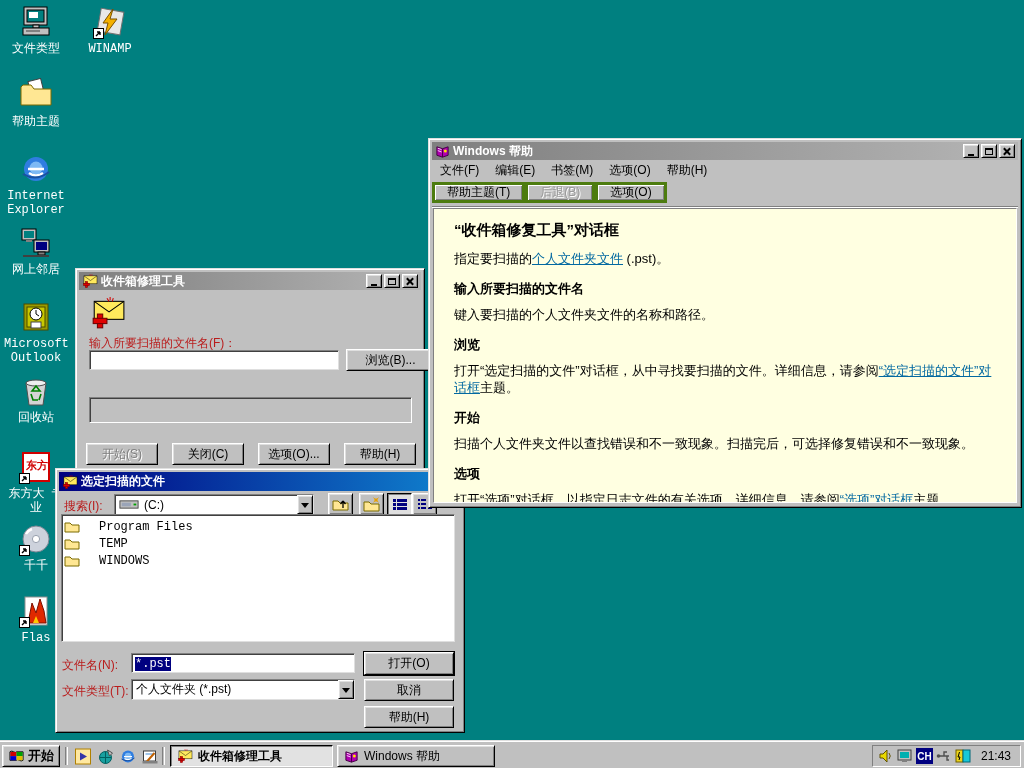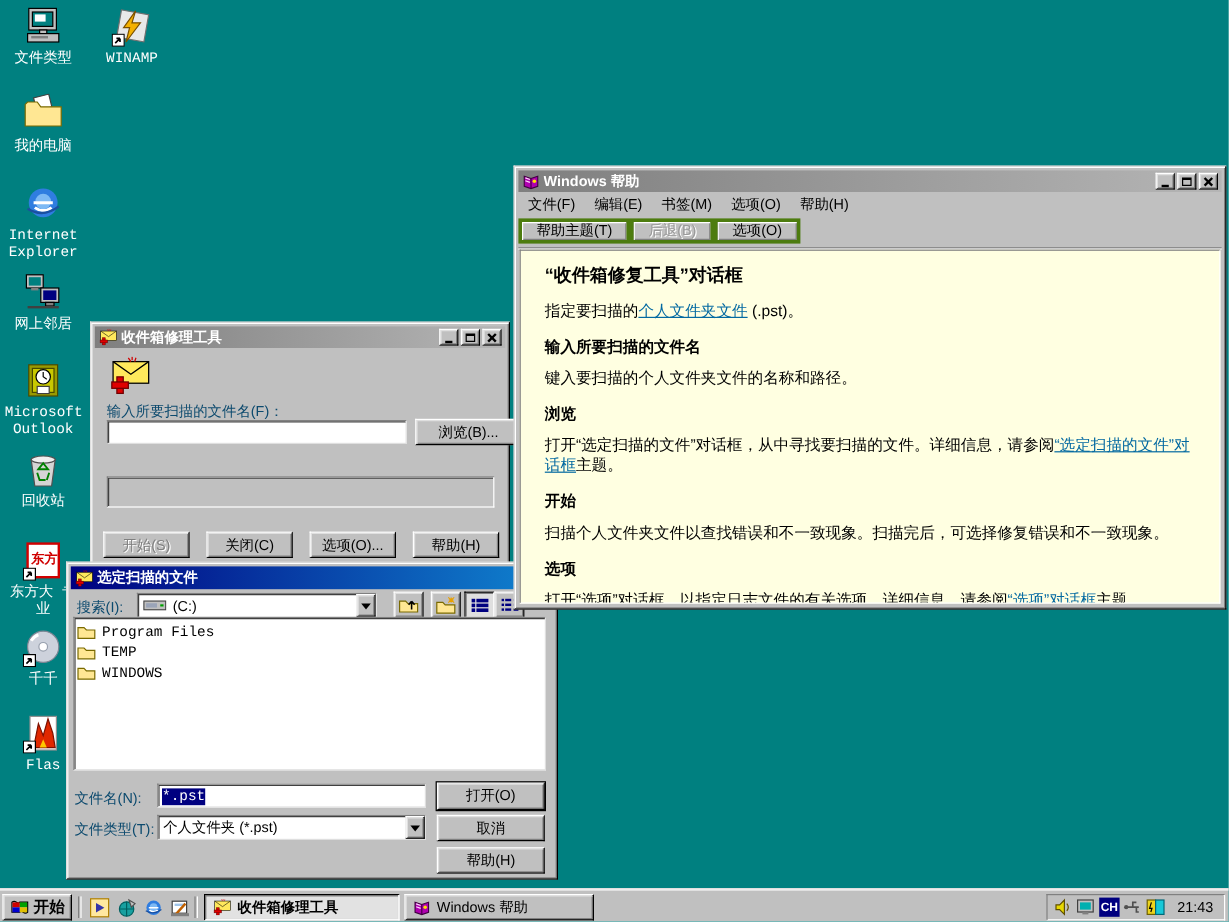--- a/index.html
+++ b/index.html
@@ -30,21 +30,21 @@
   .g-x::before,.g-x::after { content:""; position:absolute; left:3px; top:0; width:2px; height:9px; background:#000; }
   .g-x::before { transform:rotate(45deg); } .g-x::after { transform:rotate(-45deg); }
 
   .btn { position:absolute; background:#c0c0c0; border:1px solid; border-color:#fff #000 #000 #fff;
          box-shadow: inset 1px 1px 0 #dfdfdf, inset -1px -1px 0 #808080;
          font-size:12px; display:flex; align-items:center; justify-content:center; cursor:default; }
   .btn.disabled { color:#808080; text-shadow:1px 1px 0 #fff; }
   .btn.default  { outline:1px solid #000; }
   .field { position:absolute; background:#fff; border:1px solid; border-color:#808080 #dfdfdf #dfdfdf #808080;
            box-shadow: inset 1px 1px 0 #404040; }
-  .lab { position:absolute; font-size:12px; color:#0c4a6e; white-space:nowrap; }
+  .lab { position:absolute; font-size:12px; color:#b91c1c; white-space:nowrap; }
 
   
   .menubar { height:20px; display:flex; align-items:center; padding:0 3px; font-size:12px; }
   .menubar span { padding:2px 8px; }
   .helpbar { height:27px; margin:0 3px; border-bottom:1px solid #808080; box-shadow:0 1px 0 #fff; display:flex; align-items:flex-start; padding-top:2px; }
   .hbtn { height:21px; padding:0 12px; background:#c0c0c0; border:3px solid #4d7c0f;
           box-shadow: inset 1px 1px 0 #fff, inset -1px -1px 0 #808080;
           display:flex; align-items:center; font-size:12px; }
   .hbtn.disabled { color:#9a9a9a; text-shadow:1px 1px 0 #fff; }
   .helpcontent { position:absolute; left:4px; right:4px; top:69px; bottom:4px; background:#ffffe1;
@@ -60,21 +60,21 @@
            box-shadow: inset 1px 1px 0 #404040; display:flex; align-items:center; padding-left:4px; gap:5px; font-size:12px; }
   .combo .arrow { margin-left:auto; width:16px; align-self:stretch; background:#c0c0c0;
                   border:1px solid; border-color:#fff #000 #000 #fff; box-shadow: inset 1px 1px 0 #dfdfdf, inset -1px -1px 0 #808080;
                   display:flex; align-items:center; justify-content:center; }
   .tri { width:0; height:0; border:4px solid transparent; border-top:5px solid #000; margin-top:5px; }
   .tbbtn { position:absolute; width:25px; height:22px; background:#c0c0c0; border:1px solid; border-color:#fff #000 #000 #fff;
            box-shadow: inset 1px 1px 0 #dfdfdf, inset -1px -1px 0 #808080; display:flex; align-items:center; justify-content:center; }
   .tbbtn.pressed { border-color:#000 #fff #fff #000; box-shadow: inset 1px 1px 0 #808080, inset -1px -1px 0 #dfdfdf; background:#dfdfdf; }
   .flist { position:absolute; background:#fff; border:1px solid; border-color:#808080 #dfdfdf #dfdfdf #808080;
            box-shadow: inset 1px 1px 0 #404040; padding:3px 2px; }
-  .frow { display:flex; align-items:center; gap:5px; height:17px; font-family:"Liberation Mono","DejaVu Sans Mono",monospace; font-size:12px; }
+  .frow { display:flex; align-items:center; gap:19px; height:17px; font-family:"Liberation Mono","DejaVu Sans Mono",monospace; font-size:12px; }
   .selstr { background:#000080; color:#fff; font-family:"Liberation Mono","DejaVu Sans Mono",monospace; }
 
   
   .taskbar { position:absolute; left:0; bottom:0; width:1024px; height:28px; background:#c0c0c0;
              border-top:1px solid #dfdfdf; box-shadow: inset 0 1px 0 #fff; z-index:50; }
   .startbtn { position:absolute; left:2px; top:4px; width:58px; height:22px; background:#c0c0c0;
               border:1px solid; border-color:#fff #000 #000 #fff; box-shadow: inset 1px 1px 0 #dfdfdf, inset -1px -1px 0 #808080;
               display:flex; align-items:center; justify-content:center; gap:3px; font-weight:bold; font-size:13px; }
   .tsep { position:absolute; top:6px; width:3px; height:18px; border-left:1px solid #808080; border-right:1px solid #fff; }
   .qlicon { position:absolute; top:7px; width:18px; height:17px; }
@@ -270,21 +270,21 @@
         </svg>
       <svg class="shortcut">
           <use href="#s-shortcut"></use>
         </svg></div>
     <div class="lbl">WINAMP</div>
   </div>
   <div class="dicon" style="left:4px;top:78px">
     <div class="ic"><svg width="34" height="30">
           <use href="#s-docs"></use>
         </svg></div>
-    <div class="lbl">我的电脑</div>
+    <div class="lbl">帮助主题</div>
   </div>
   <div class="dicon" style="left:4px;top:226px">
     <div class="ic"><svg width="34" height="34">
           <use href="#s-net"></use>
         </svg></div>
     <div class="lbl">网上邻居</div>
   </div>
   <div class="dicon" style="left:4px;top:152px">
     <div class="ic"><svg width="34" height="34">
           <use href="#s-ie"></use>

